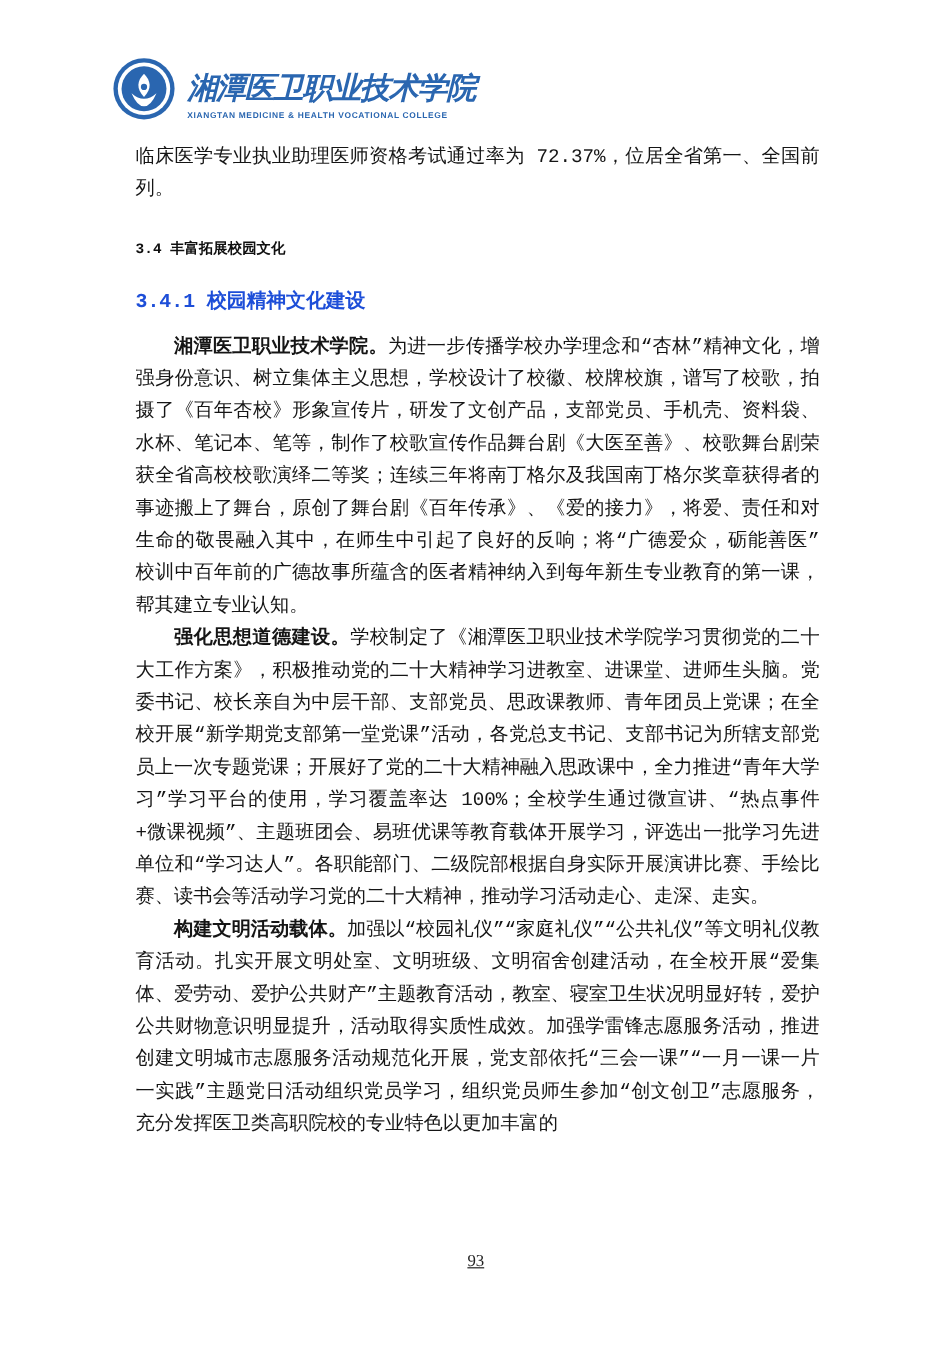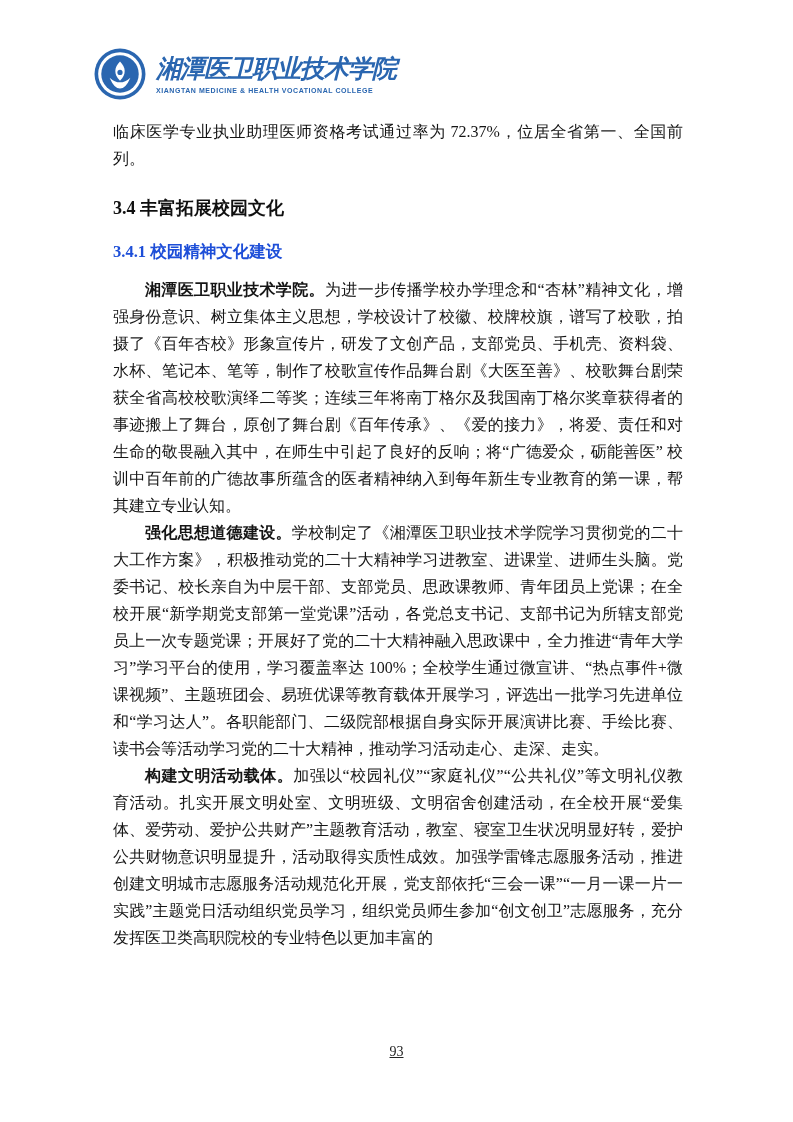--- a/index.html
+++ b/index.html
@@ -15,21 +15,21 @@
     overflow: hidden;
     font-family: "Liberation Serif", "DejaVu Serif", serif;
     color: #151515;
   }
   
   .logo-row {
     position: absolute;
     top: 48px;
     left: 94px;
     display: flex;
-    align-items: center;
+    align-items: flex-end;
   }
   .logo-mark {
     width: 52px;
     height: 52px;
     flex: 0 0 auto;
     display: block;
   }
   .logo-text {
     margin-left: 10px;
     display: flex;
@@ -54,37 +54,38 @@
     color: #2a66b0;
     margin-top: 3px;
     white-space: nowrap;
   }
   
   .content {
     position: absolute;
     top: 118px;
     left: 113px;
     width: 570px;
+    font-family: Liberation Mono, monospace;
   }
   .body-text {
     margin: 0;
     font-size: 16px;
     line-height: 27px;
     text-align: justify;
     text-justify: inter-ideograph;
   }
   .body-text.indent {
     text-indent: 2em;
   }
   .lead {
     font-weight: bold;
   }
   .section-heading {
     margin: 22px 0 0 0;
-    font-size: 18px;
+    font-size: 12px;
     line-height: 28px;
     font-weight: bold;
     color: #101010;
   }
   .subsection-heading {
     margin: 18px 0 0 0;
     font-size: 16.5px;
     line-height: 24px;
     font-weight: bold;
     color: #1d4ed8;

